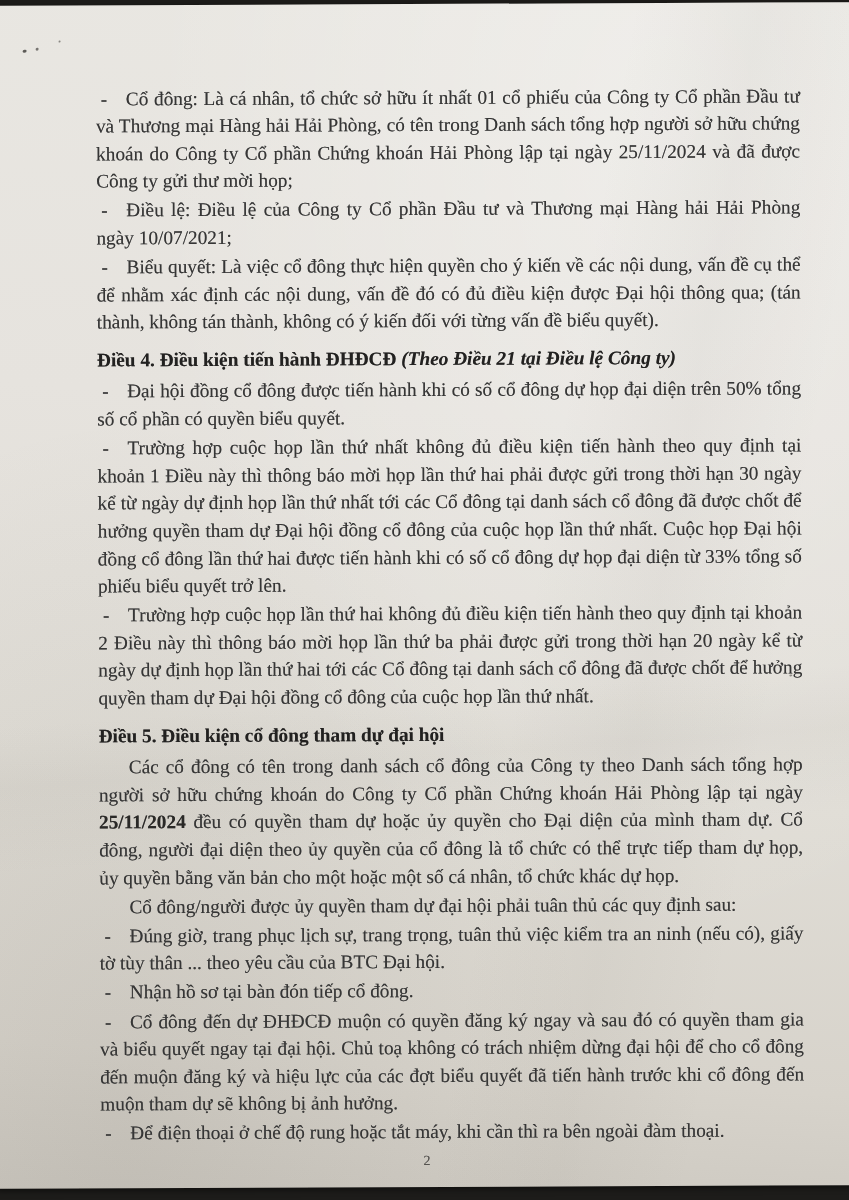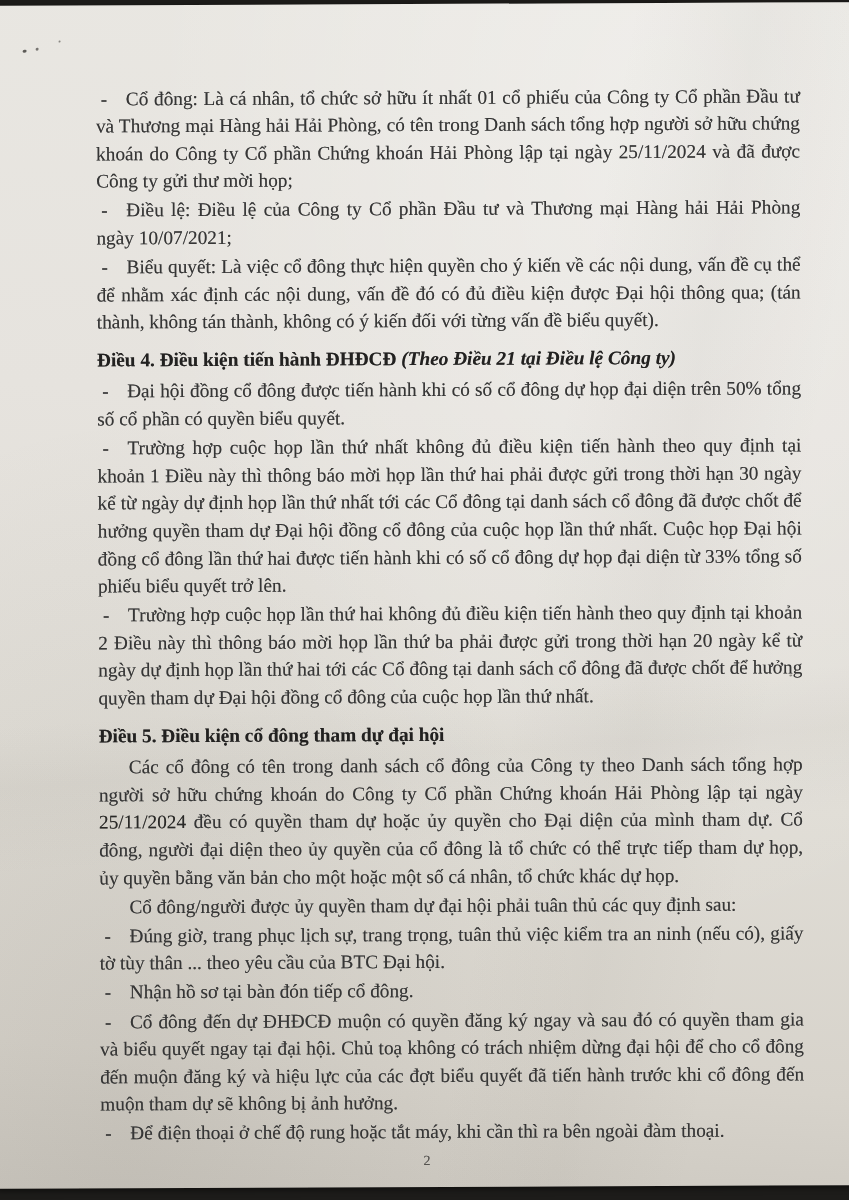--- a/index.html
+++ b/index.html
@@ -68,21 +68,21 @@
   p.heading {
     margin: 10px 0 4px;
     font-weight: bold;
     color: #222120;
     text-indent: 0;
   }
   .heading .note {
     font-style: italic;
   }
   .bold-date {
-    font-weight: normal;
+    font-weight: bold;
     color: #2a2927;
   }
   
   .page-number {
     position: absolute;
     left: 0;
     right: 0;
     bottom: 18px;
     text-align: center;
     font-size: 14px;

